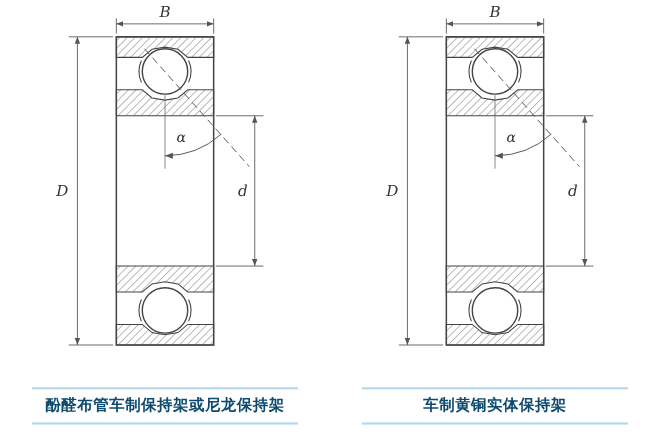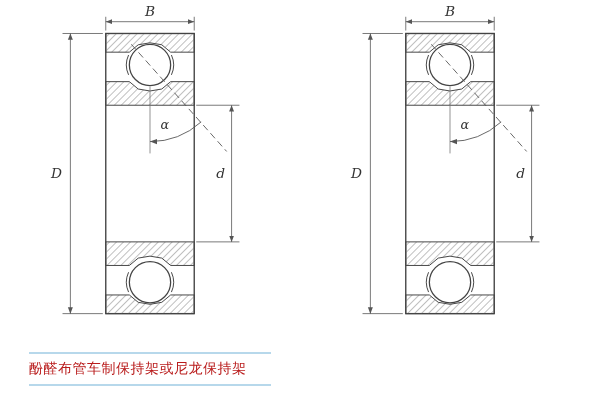--- a/index.html
+++ b/index.html
@@ -7,23 +7,23 @@
     width:600px;height:400px;overflow:hidden;background:#ffffff;
     font-family:"Liberation Sans",sans-serif;
   }
   .page{width:600px;height:400px;display:flex;}
   .col{
     width:300px;display:flex;flex-direction:column;align-items:center;
     padding-top:4px;box-sizing:border-box;
   }
   .drawing{width:246px;height:346px;display:block;}
   .caption{
-    width:242px;margin-top:2px;padding:6px 0;
+    width:242px;margin-top:2px;padding:6px 0;text-align:center;
     border-top:2px solid #b7d8eb;border-bottom:2px solid #b7d8eb;
-    color:#b91c1c;font-size:14px;font-weight:400;letter-spacing:0.5px;
+    color:#0c4a6e;font-size:14px;font-weight:700;letter-spacing:0.5px;
     white-space:nowrap;
   }
   .dim-label{
     font-family:"DejaVu Serif","Liberation Serif",serif;
     font-style:italic;font-size:14px;fill:#333;
   }
   .angle-label{
     font-family:"DejaVu Serif","Liberation Serif",serif;
     font-style:italic;font-size:13px;fill:#333;
   }
@@ -138,15 +138,18 @@
         <line class="dim" x1="44" y1="30" x2="44" y2="315" marker-start="url(#arr)" marker-end="url(#arr)"></line>
         <text class="dim-label" x="30" y="177" text-anchor="middle">D</text>
       </g>
       <g>
         <line class="dim" x1="172" y1="103" x2="216" y2="103"></line>
         <line class="dim" x1="172" y1="242" x2="216" y2="242"></line>
         <line class="dim" x1="208" y1="103" x2="208" y2="242" marker-start="url(#arr)" marker-end="url(#arr)"></line>
         <text class="dim-label" x="197" y="177" text-anchor="middle">d</text>
       </g>
     </svg>
+    <div class="caption">
+      <span>车制黄铜实体保持架</span>
+    </div>
   </div>
 
 </div>
 
 </body></html>

